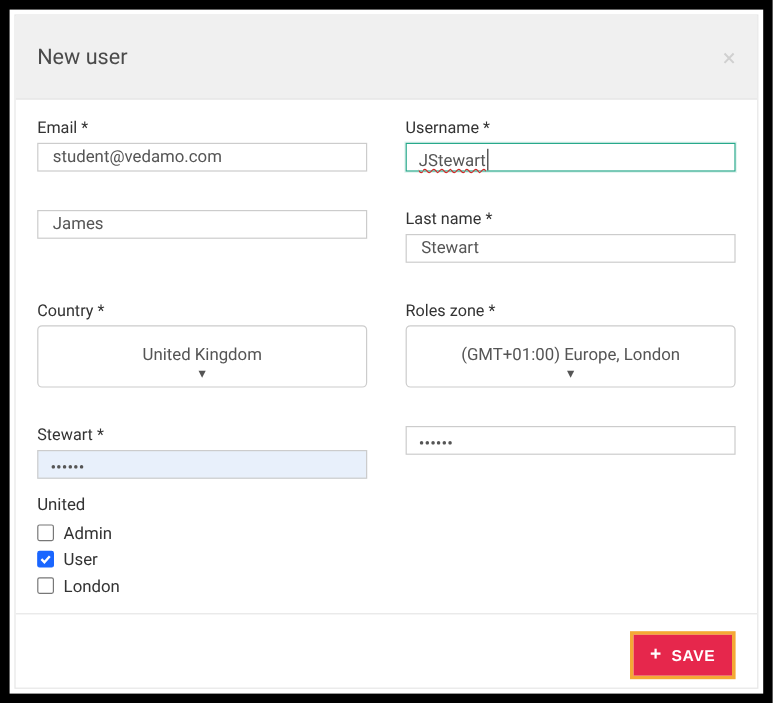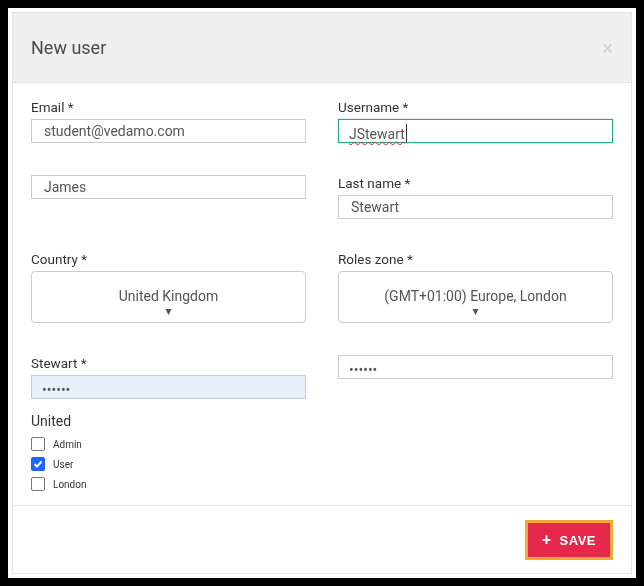--- a/index.html
+++ b/index.html
@@ -114,24 +114,23 @@
   .roles-block {
     margin-top: 14px;
   }
   .roles-title {
     font-size: 14px;
     color: #333;
     margin-bottom: 8px;
   }
   .role-row {
     display: flex;
-    align-items: center;
     gap: 8px;
     margin-bottom: 6px;
-    font-size: 10px;
+    font-size: 14px;
     color: #333;
     cursor: pointer;
   }
   .cb {
     width: 14px;
     height: 14px;
     border: 1.5px solid #777;
     border-radius: 2px;
     display: inline-flex;
     align-items: center;

